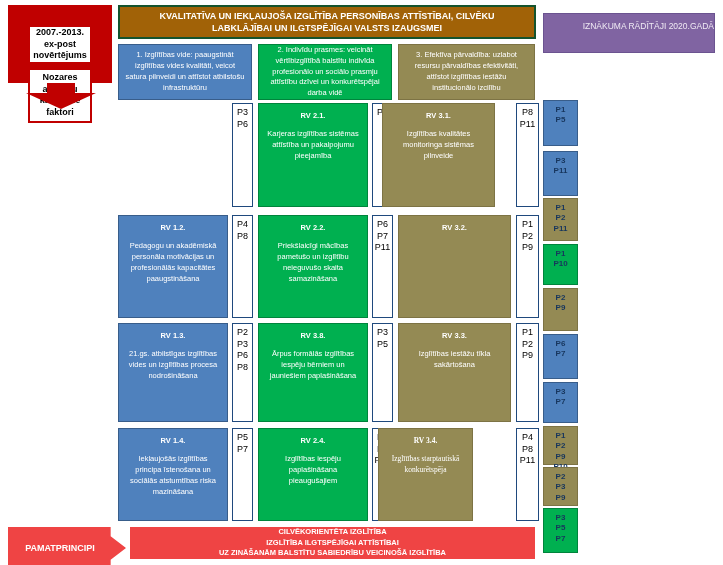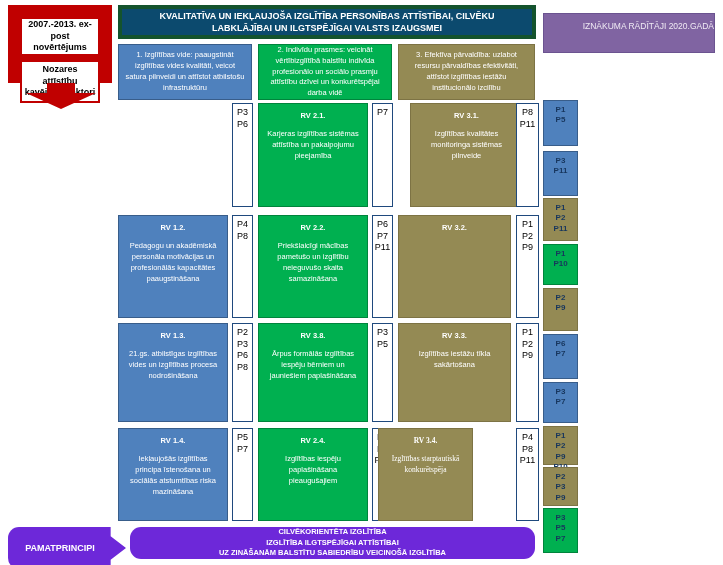--- a/index.html
+++ b/index.html
@@ -5,25 +5,25 @@
   html,body{margin:0;padding:0;background:#fff;}
   #canvas{
     position:relative;width:723px;height:565px;background:#fff;overflow:hidden;
     font-family:"Liberation Sans", sans-serif;-webkit-font-smoothing:antialiased;
   }
   .abs{position:absolute;box-sizing:border-box;}
   
   .c-blue{background:#4f81bd;border:1px solid #385d8a;}
   .c-green{background:#00b050;border:1px solid #00843c;}
   .c-olive{background:#948a54;border:1px solid #7d7344;}
-  .c-orange{background:#0c4a6e;border:4px solid #14532d;}
+  .c-orange{background:#a16207;border:2px solid #14532d;}
   .c-purple{background:#8064a2;border:1px solid #6b5390;}
-  .c-footer{background:#6d28d9;border-radius:11px;}
+  .c-footer{background:#ef4444;}
   
-  .red-panel{background:#c00000;padding:12px;display:flex;flex-direction:column;gap:4px;}
+  .red-panel{background:#c00000;padding:20px;display:flex;flex-direction:column;gap:4px;}
   .red-inner{background:#fff;border:2px solid #c00000;color:#000;font-size:9px;font-weight:700;
     display:flex;align-items:center;justify-content:center;text-align:center;line-height:1.3;padding:2px;}
   .down-arrow{background:#c00000;clip-path:polygon(30% 0,70% 0,70% 38%,100% 38%,50% 100%,0 38%,30% 38%);}
   
   .main-title{color:#fff;font-weight:700;font-size:9px;line-height:1.35;text-align:center;
     display:flex;align-items:center;justify-content:center;padding:2px 14px;}
   .purple-title{color:#efeaf4;font-size:8.5px;text-align:right;padding-top:7px;margin-top:8px;}
   .col-head{color:#fff;font-size:7.5px;line-height:1.45;text-align:center;
     display:flex;align-items:center;justify-content:center;padding:3px 6px;}
   
@@ -108,21 +108,21 @@
 P5</div>
 
   <div class="abs c-green rv" style="left:258px;top:428px;width:110px;height:93px;">
     <div class="code">RV 2.4.</div>
     <div class="txt">Izglītības iespēju paplašināšana pieaugušajiem</div>
   </div>
   <div class="abs refbox" style="left:372px;top:428px;width:21px;height:93px;">P1
 P9
 P10</div>
 
-  <div class="abs c-olive rv" style="left:382px;top:103px;width:113px;height:104px;margin-left:28px;">
+  <div class="abs c-olive rv" style="left:382px;top:103px;width:113px;height:104px;">
     <div class="code">RV 3.1.</div>
     <div class="txt">Izglītības kvalitātes monitoringa sistēmas pilnveide</div>
   </div>
   <div class="abs refbox" style="left:516px;top:103px;width:23px;height:104px;">P8
 P11</div>
 
   <div class="abs c-olive rv" style="left:398px;top:215px;width:113px;height:103px;">
     <div class="code">RV 3.2.</div>
   </div>
   <div class="abs refbox" style="left:516px;top:215px;width:23px;height:103px;">P1

